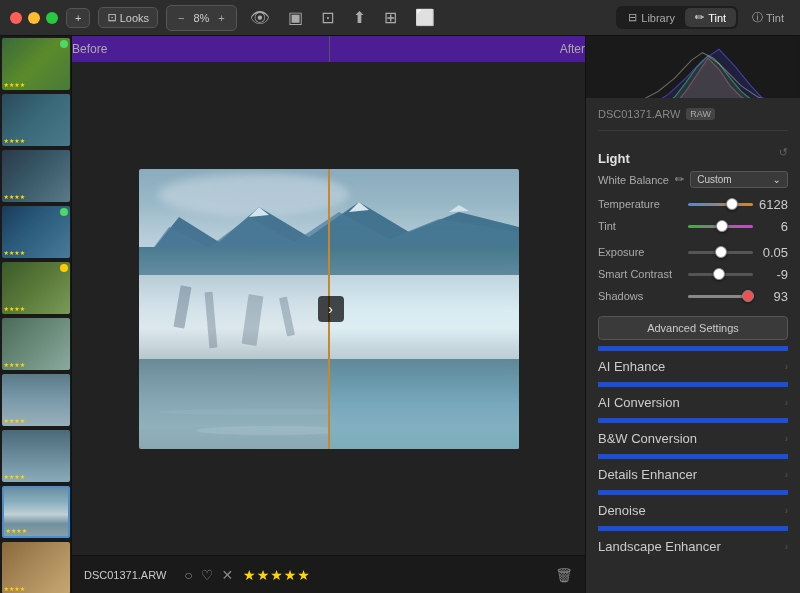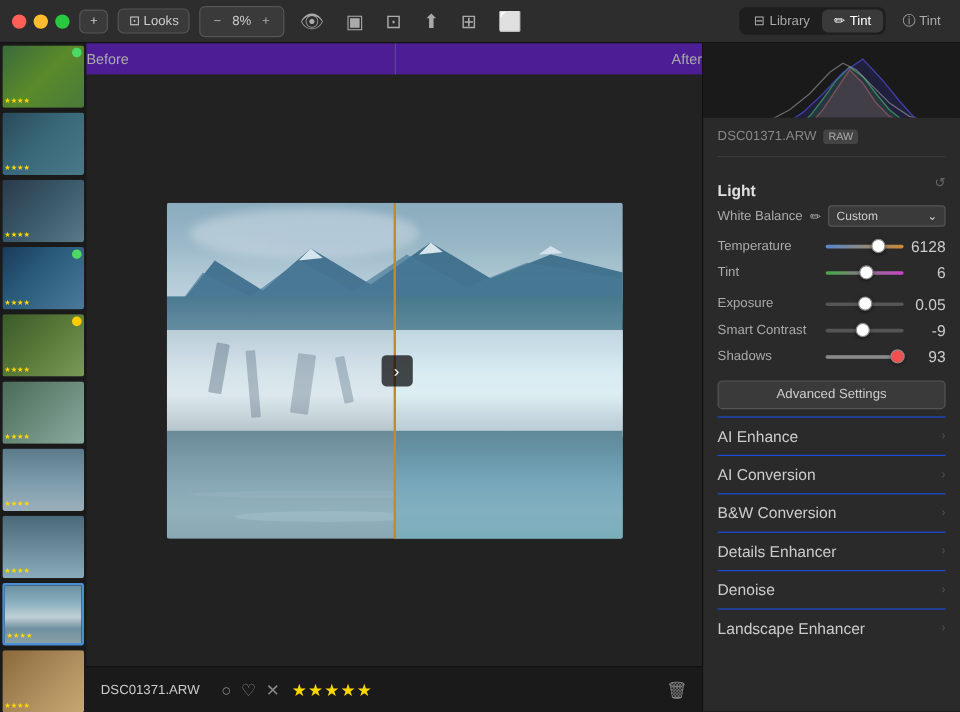--- a/index.html
+++ b/index.html
@@ -254,21 +254,21 @@
 
     .advanced-btn {
       width: 100%; background: #3a3a3a; border: 1px solid #555;
       border-radius: 4px; color: #ccc; font-size: 11px;
       padding: 5px; cursor: pointer; text-align: center; margin: 6px 0;
     }
 
     .list-section-item {
       display: flex; align-items: center; justify-content: space-between;
       padding: 8px 0;
-      border-top: 1px solid #1d4ed8;
+      border-top: 5px solid #1d4ed8;
       cursor: pointer;
       color: #ccc; font-size: 13px;
     }
     .list-section-item .chevron { color: #555; font-size: 10px; }
 
     
     .hist-svg { position: absolute; bottom: 0; left: 0; right: 0; top: 0; }
   </style>
 </head>
 <body>

